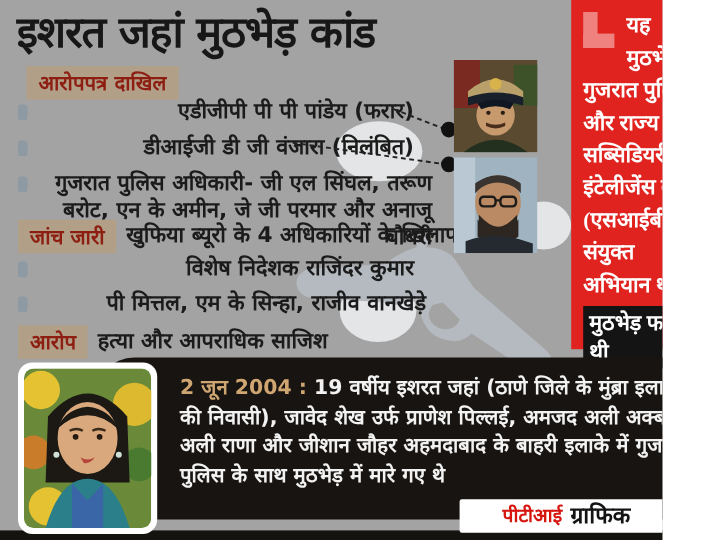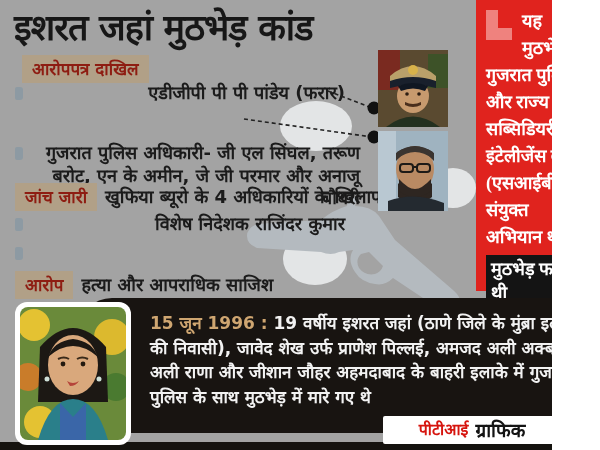--- a/index.html
+++ b/index.html
@@ -128,35 +128,40 @@
   <div class="blob" id="blob3"></div>
 
   <div id="title">इशरत जहां मुठभेड़ कांड</div>
 
   <span class="tag" id="tag-chargesheet">आरोपपत्र दाखिल</span>
 
   <div class="row brow" id="item1">
     <span class="bullet"></span>
     <span class="itext">एडीजीपी पी पी पांडेय (फरार)</span>
   </div>
+  <div class="row brow" id="item2">
+    <span class="bullet"></span>
+    <span class="itext">डीआईजी डी जी वंजारा (निलंबित)</span>
+  </div>
   <div class="row brow" id="item3">
     <span class="bullet"></span>
     <span class="itext">गुजरात पुलिस अधिकारी- जी एल सिंघल, तरूण बरोट, एन के अमीन, जे जी परमार और अनाजू चौधरी</span>
   </div>
 
   <div class="row inline-tag-row" id="row-invest">
     <span class="tag">जांच जारी</span><span class="itext">खुफिया ब्यूरो के 4 अधिकारियों के खिलाफ</span>
   </div>
 
   <div class="row brow" id="item4">
     <span class="bullet"></span>
     <span class="itext">विशेष निदेशक राजिंदर कुमार</span>
   </div>
   <div class="row brow" id="item5">
     <span class="bullet"></span>
+    <span class="itext">पी मित्तल, एम के सिन्हा, राजीव वानखेड़े</span>
   </div>
 
   <div class="row inline-tag-row" id="row-charge">
     <span class="tag">आरोप</span><span class="itext">हत्या और आपराधिक साजिश</span>
   </div>
 
   <svg id="connectors" width="142" height="62">
     <line x1="88" y1="8" x2="132" y2="25" stroke="#222" stroke-width="1.6" stroke-dasharray="4 3"></line>
     <line x1="4" y1="36" x2="132" y2="54" stroke="#222" stroke-width="1.6" stroke-dasharray="4 3"></line>
     <circle cx="134" cy="25" r="6.5" fill="#111"></circle>
@@ -229,21 +234,21 @@
         <span class="q-h"></span>
     </span>
     <span class="qtext">यह मुठभेड़ गुजरात पुलिस और राज्य की सब्सिडियरी इंटेलीजेंस ब्यूरो (एसआईबी) का संयुक्त अभियान था,</span>
     <span id="quote-highlight">मुठभेड़ फर्जी थी</span>
     <span id="quote-attribution">- सीबीआई</span>
     <span id="quote-close"></span>
   </div>
 
   <div id="incident-box">
     <div id="incident-text">
-      <span id="incident-date">15 जून 1996 : </span>
+      <span id="incident-date">2 जून 2004 : </span>
       <span>19 वर्षीय इशरत जहां (ठाणे जिले के मुंब्रा इलाके की निवासी), जावेद शेख उर्फ प्राणेश पिल्लई, अमजद अली अक्बर अली राणा और जीशान जौहर अहमदाबाद के बाहरी इलाके में गुजरात पुलिस के साथ मुठभेड़ में मारे गए थे</span>
     </div>
   </div>
 
   <div id="photo-ishrat">
     <svg width="106" height="133" viewBox="0 0 106 133">
       <rect width="106" height="133" fill="#6a8a3a"></rect>
       <circle cx="14" cy="18" r="16" fill="#e4c232"></circle>
       <circle cx="92" cy="30" r="18" fill="#dcb92e"></circle>
       <circle cx="8" cy="70" r="14" fill="#c97c2a"></circle>

